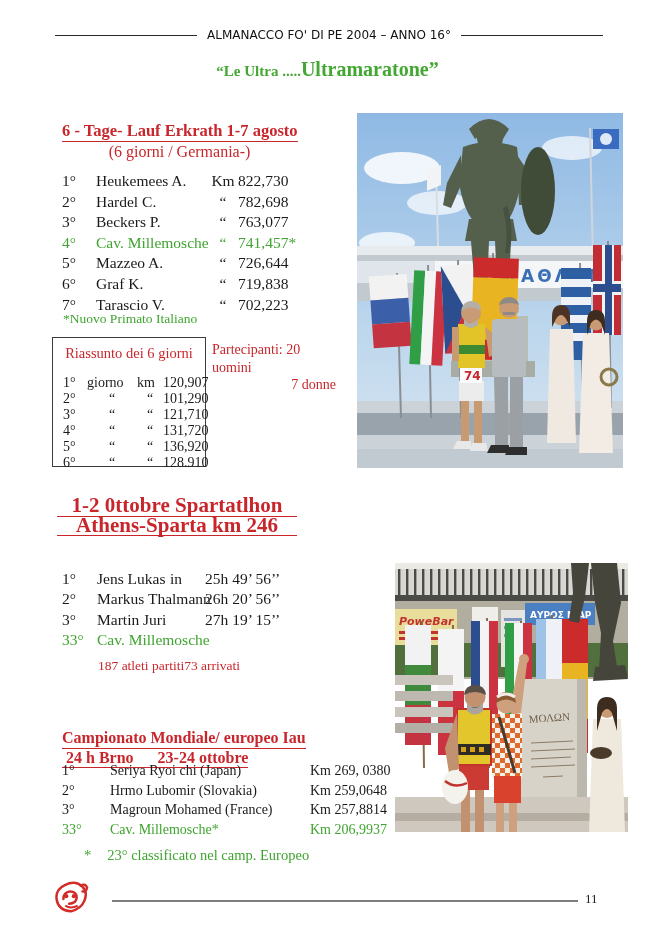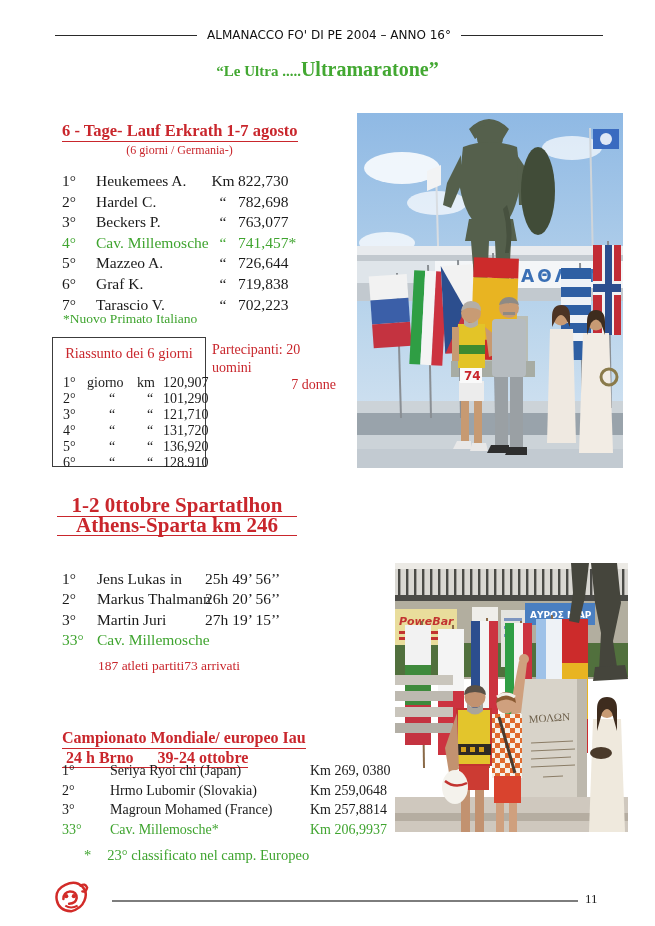--- a/index.html
+++ b/index.html
@@ -26,21 +26,21 @@
   .green { color:#3fa42f; }
 
   
   .s1-heading {
     position:absolute; left:62px; top:121px;
     font-size:16.5px; font-weight:bold; color:#c9262c;
   }
   .s1-heading span { border-bottom:1.5px solid #c9262c; padding-bottom:1px; }
   .s1-sub {
     position:absolute; left:62px; top:143px; width:235px; text-align:center;
-    font-size:12px; color:#c9262c;
+    font-size:16px; color:#c9262c;
   }
   .res1 { position:absolute; left:62px; top:171px; width:305px; font-size:15.5px; }
   .res1 .row { display:grid; grid-template-columns:34px 112px 30px auto; line-height:20.6px; white-space:nowrap; }
   .res1 .unit { text-align:center; }
 
   .note1 { position:absolute; left:63px; top:311px; font-size:13.5px; }
 
   .sumbox {
     position:absolute; left:52px; top:337px; width:154px; height:130px;
     border:1.5px solid #3c3c3c; box-sizing:border-box; font-size:14px;
@@ -474,21 +474,21 @@
         <path d="M198,156 L226,156 L230,269 L194,269 Z" fill="#efe9dd"></path>
         <circle cx="212" cy="146" r="9" fill="#c89b74"></circle>
         <path d="M202,146 Q202,134 212,134 Q222,134 222,146 L222,168 L217,150 Q212,142 207,150 L202,168 Z" fill="#3e2c1e"></path>
         <ellipse cx="206" cy="190" rx="11" ry="6" fill="#4a3a2a"></ellipse>
       </g>
     </svg>
   </div>
 
   <div class="s3-heading">
     <div class="hl">Campionato Mondiale/ europeo Iau</div>
-    <div class="hl"> 24 h Brno      39-24 ottobre</div>
+    <div class="hl"> 24 h Brno      23-24 ottobre</div>
   </div>
 
   <div class="res3">
     <div class="row">
       <span>1°</span>
         <span>Seriya Ryoi chi (Japan)</span>
         <span>Km 269, 0380</span>
     </div>
     <div class="row">
       <span>2°</span>

